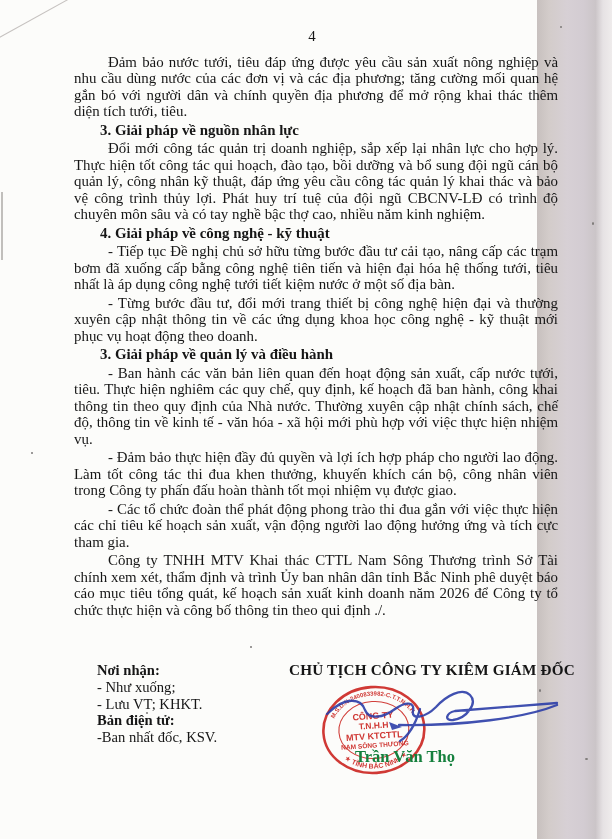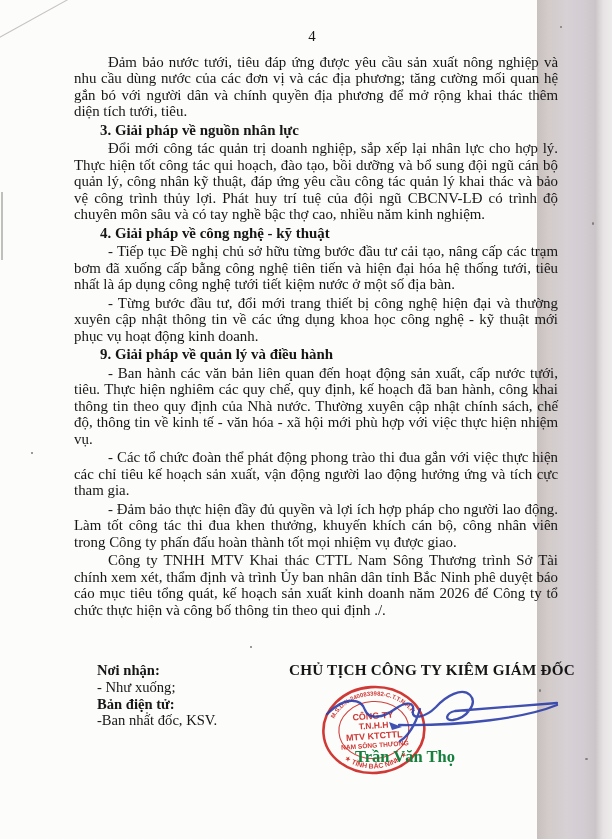--- a/index.html
+++ b/index.html
@@ -60,31 +60,32 @@
   <div class="speck" style="left:539px;top:689px;width:2px;height:3px;"></div>
   <div class="speck" style="left:146px;top:712px;width:2px;height:2px;"></div>
 
   <div id="content">
     <p id="page-number">4</p>
     <p class="para">Đảm bảo nước tưới, tiêu đáp ứng được yêu cầu sản xuất nông nghiệp và nhu cầu dùng nước của các đơn vị và các địa phương; tăng cường mối quan hệ gắn bó với người dân và chính quyền địa phương để mở rộng khai thác thêm diện tích tưới, tiêu.</p>
     <p class="heading">3. Giải pháp về nguồn nhân lực</p>
     <p class="para">Đổi mới công tác quản trị doanh nghiệp, sắp xếp lại nhân lực cho hợp lý. Thực hiện tốt công tác qui hoạch, đào tạo, bồi dưỡng và bổ sung đội ngũ cán bộ quản lý, công nhân kỹ thuật, đáp ứng yêu cầu công tác quản lý khai thác và bảo vệ công trình thủy lợi. Phát huy trí tuệ của đội ngũ CBCNV-LĐ có trình độ chuyên môn sâu và có tay nghề bậc thợ cao, nhiều năm kinh nghiệm.</p>
     <p class="heading">4. Giải pháp về công nghệ - kỹ thuật</p>
     <p class="para">- Tiếp tục Đề nghị chủ sở hữu từng bước đầu tư cải tạo, nâng cấp các trạm bơm đã xuống cấp bằng công nghệ tiên tiến và hiện đại hóa hệ thống tưới, tiêu nhất là áp dụng công nghệ tưới tiết kiệm nước ở một số địa bàn.</p>
-    <p class="para">- Từng bước đầu tư, đổi mới trang thiết bị công nghệ hiện đại và thường xuyên cập nhật thông tin về các ứng dụng khoa học công nghệ - kỹ thuật mới phục vụ hoạt động kinh doanh.</p>
-    <p class="heading">9. Giải pháp về quản lý và điều hành</p>
+    <p class="para">- Từng bước đầu tư, đổi mới trang thiết bị công nghệ hiện đại và thường xuyên cập nhật thông tin về các ứng dụng khoa học công nghệ - kỹ thuật mới phục vụ hoạt động theo doanh.</p>
+    <p class="heading">3. Giải pháp về quản lý và điều hành</p>
     <p class="para">- Ban hành các văn bản liên quan đến hoạt động sản xuất, cấp nước tưới, tiêu. Thực hiện nghiêm các quy chế, quy định, kế hoạch đã ban hành, công khai thông tin theo quy định của Nhà nước. Thường xuyên cập nhật chính sách, chế độ, thông tin về kinh tế - văn hóa - xã hội mới phù hợp với việc thực hiện nhiệm vụ.</p>
+    <p class="para">- Đảm bảo thực hiện đầy đủ quyền và lợi ích hợp pháp cho người lao động. Làm tốt công tác thi đua khen thưởng, khuyến khích cán bộ, công nhân viên trong Công ty phấn đấu hoàn thành tốt mọi nhiệm vụ được giao.</p>
     <p class="para">- Các tổ chức đoàn thể phát động phong trào thi đua gắn với việc thực hiện các chỉ tiêu kế hoạch sản xuất, vận động người lao động hưởng ứng và tích cực tham gia.</p>
-    <p class="para">- Đảm bảo thực hiện đầy đủ quyền và lợi ích hợp pháp cho người lao động. Làm tốt công tác thi đua khen thưởng, khuyến khích cán bộ, công nhân viên trong Công ty phấn đấu hoàn thành tốt mọi nhiệm vụ được giao.</p>
     <p class="para">Công ty TNHH MTV Khai thác CTTL Nam Sông Thương trình Sở Tài chính xem xét, thẩm định và trình Ủy ban nhân dân tỉnh Bắc Ninh phê duyệt báo cáo mục tiêu tổng quát, kế hoạch sản xuất kinh doanh năm 2026 để Công ty tổ chức thực hiện và công bố thông tin theo qui định ./.</p>
   </div>
 
   <div id="recipients">
     <div class="r-head">Nơi nhận:</div>
     <div>- Như xuống;</div>
+    <div>- Lưu VT; KHKT.</div>
     <div class="r-head">Bản điện tử:</div>
     <div>-Ban nhất đốc, KSV.</div>
   </div>
 
   <div id="signature-title">CHỦ TỊCH CÔNG TY KIÊM GIÁM ĐỐC</div>
 
   <div id="stamp-wrap">
     <svg width="118" height="94" viewBox="0 0 118 94">
       <defs>
         <path id="arcTop" d="M 16,48 A 43,35.5 0 0 1 102,48" fill="none"></path>

